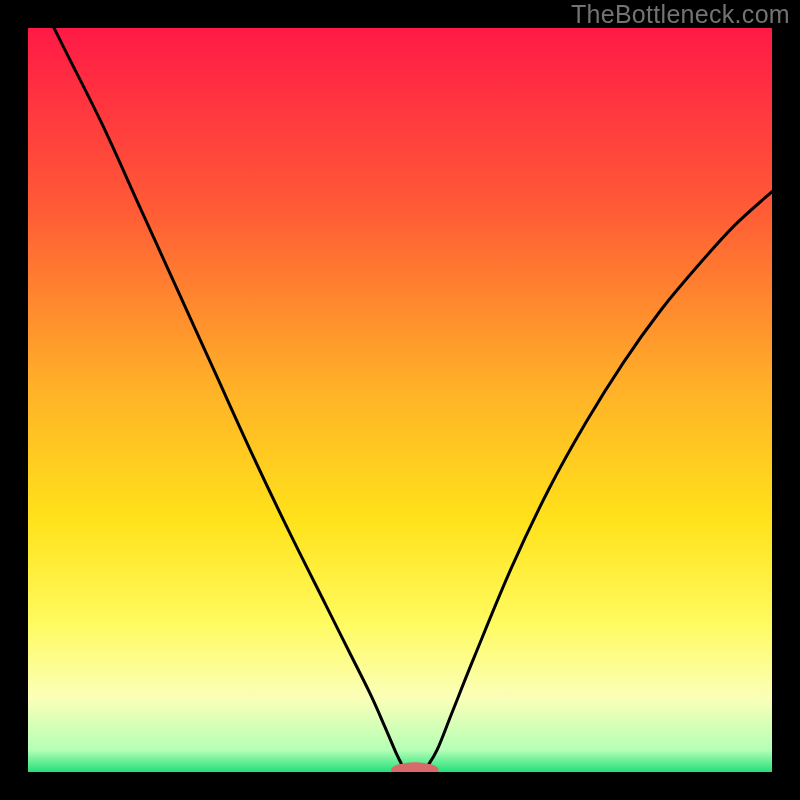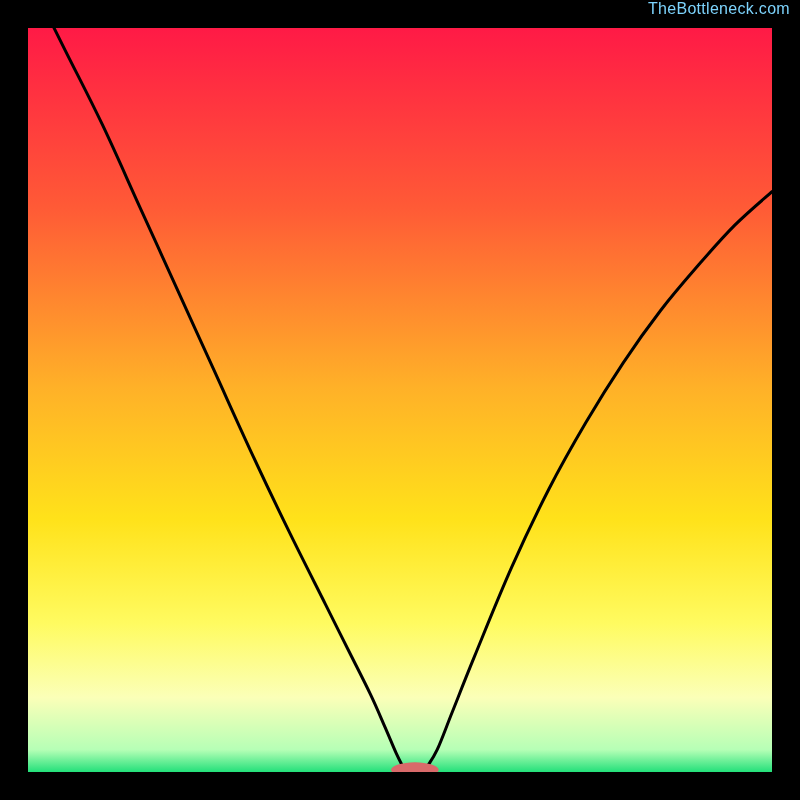--- a/index.html
+++ b/index.html
@@ -14,22 +14,22 @@
   .root {
     position: relative;
     width: 800px;
     height: 800px;
     background: #000;
   }
   .brand {
     position: absolute;
     top: 0;
     right: 10px;
-    color: #7dd3fc;
-    font-size: 16px;
+    color: #737373;
+    font-size: 25px;
     font-weight: 500;
     letter-spacing: 0.3px;
     user-select: none;
   }
   .plot {
     position: absolute;
     left: 28px;
     top: 28px;
     width: 744px;
     height: 744px;

